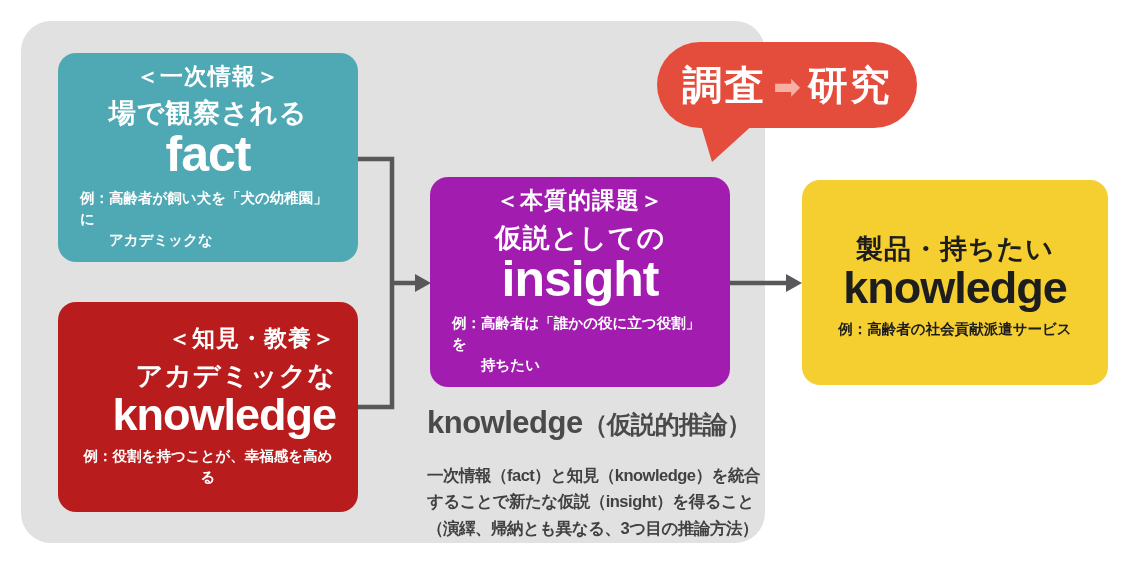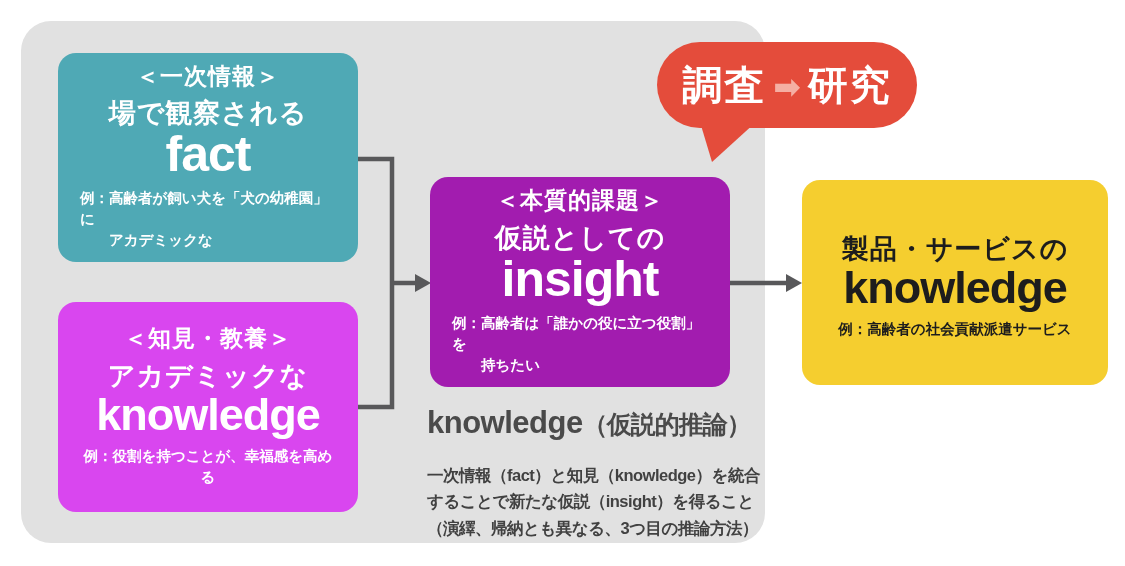--- a/index.html
+++ b/index.html
@@ -8,21 +8,21 @@
 
   .panel{position:absolute;left:21px;top:21px;width:744px;height:522px;
          background:#E1E1E1;border-radius:30px;}
 
   .connectors{position:absolute;left:0;top:0;z-index:2;}
 
   .box{position:absolute;z-index:3;border-radius:18px;color:#ffffff;
        display:flex;flex-direction:column;align-items:center;justify-content:center;
        text-align:center;box-sizing:border-box;padding:10px 22px;}
   .box-fact{left:58px;top:53px;width:300px;height:209px;background:#4FA9B5;}
-  .box-knowledge{left:58px;top:302px;width:300px;height:210px;background:#d946ef;}
+  .box-knowledge{left:58px;top:302px;width:300px;height:210px;background:#b91c1c;align-items:flex-end;}
   .box-insight{left:430px;top:177px;width:300px;height:210px;background:#a21caf;}
   .box-foresight{left:802px;top:180px;width:306px;height:205px;background:#F5CE2F;color:#1d1d1d;}
 
   .category{font-size:23px;font-weight:700;letter-spacing:1px;line-height:1.1;}
   .subtitle{font-size:27px;font-weight:700;margin-top:9px;line-height:1.15;letter-spacing:1px;}
   .keyword{font-size:50px;font-weight:700;line-height:1.02;letter-spacing:-1px;white-space:nowrap;}
   .keyword.narrow{font-size:45px;}
   .example{font-size:14.5px;font-weight:700;line-height:1.45;margin-top:8px;
            width:max-content;max-width:100%;margin-left:auto;margin-right:auto;text-align:left;}
   .example .hang{margin-left:2em;}
@@ -81,21 +81,21 @@
     <div class="category">＜本質的課題＞</div>
     <div class="subtitle">仮説としての</div>
     <div class="keyword">insight</div>
     <div class="example">
       <div>例：高齢者は「誰かの役に立つ役割」を</div>
       <div class="hang">持ちたい</div>
     </div>
   </div>
 
   <div class="box box-foresight">
-    <div class="subtitle">製品・サービスの</div>
+    <div class="subtitle">製品・持ちたい</div>
     <div class="keyword narrow">knowledge</div>
     <div class="example center">
       <div>例：高齢者の社会貢献派遣サービス</div>
     </div>
   </div>
 
   <svg class="tail" width="1125" height="566" viewBox="0 0 1125 566">
     <polygon points="700,122 756,122 712,162" fill="#E44C3B"></polygon>
   </svg>
 

